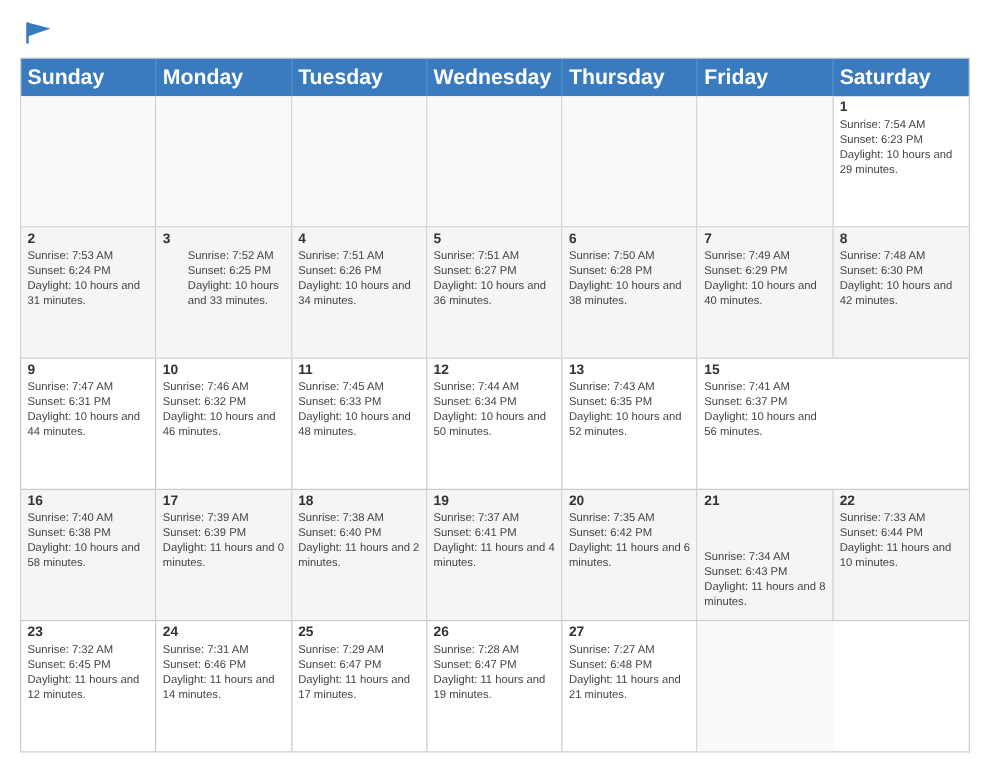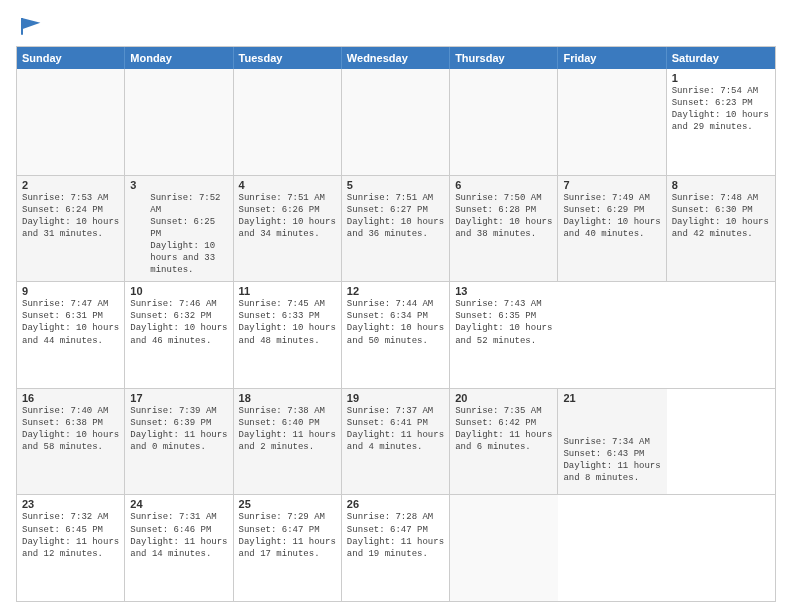--- a/index.html
+++ b/index.html
@@ -58,21 +58,21 @@
       border: 1px solid #ccc;
     }
     .cal-header-row {
       display: grid;
       grid-template-columns: repeat(7, 1fr);
       background: #3a7abf;
     }
     .cal-header-cell {
       color: #fff;
       font-weight: bold;
-      font-size: 11px;
+      font-size: 17px;
       padding: 5px 5px;
       border-right: 1px solid #5590cc;
     }
     .cal-header-cell:last-child { border-right: none; }
     .cal-body {
       flex: 1;
       display: flex;
       flex-direction: column;
     }
     .cal-row {
@@ -96,21 +96,20 @@
     .day-num {
       font-size: 11px;
       font-weight: bold;
       color: #333;
       margin-bottom: 1px;
     }
     .day-info {
       font-size: 9px;
       color: #444;
       line-height: 1.35;
-      font-family: Liberation Mono, monospace;
     }
     
     .cal-row:nth-child(even) .cal-cell:not(.empty) {
       background: #f5f5f5;
     }
     .cal-row:nth-child(even) .cal-cell.empty {
       background: #f0f0f0;
     }
   </style>
 </head>
@@ -229,20 +228,26 @@
             <div class="day-info" style="white-space: pre-line;">Sunrise: 7:44 AM
 Sunset: 6:34 PM
 Daylight: 10 hours and 50 minutes.</div>
           </div>
           <div class="cal-cell">
             <div class="day-num">13</div>
             <div class="day-info" style="white-space: pre-line;">Sunrise: 7:43 AM
 Sunset: 6:35 PM
 Daylight: 10 hours and 52 minutes.</div>
           </div>
+          <div class="cal-cell">
+            <div class="day-num">15</div>
+            <div class="day-info" style="white-space: pre-line;">Sunrise: 7:41 AM
+Sunset: 6:37 PM
+Daylight: 10 hours and 56 minutes.</div>
+          </div>
         </div>
         <div class="cal-row">
           <div class="cal-cell">
             <div class="day-num">16</div>
             <div class="day-info" style="white-space: pre-line;">Sunrise: 7:40 AM
 Sunset: 6:38 PM
 Daylight: 10 hours and 58 minutes.</div>
           </div>
           <div class="cal-cell">
             <div class="day-num">17</div>
@@ -267,20 +272,26 @@
             <div class="day-info" style="white-space: pre-line;">Sunrise: 7:35 AM
 Sunset: 6:42 PM
 Daylight: 11 hours and 6 minutes.</div>
           </div>
           <div class="cal-cell">
             <div class="day-num">21</div>
             <div class="day-info" style="white-space: pre-line; margin-top: 32px;">Sunrise: 7:34 AM
 Sunset: 6:43 PM
 Daylight: 11 hours and 8 minutes.</div>
           </div>
+          <div class="cal-cell">
+            <div class="day-num">22</div>
+            <div class="day-info" style="white-space: pre-line;">Sunrise: 7:33 AM
+Sunset: 6:44 PM
+Daylight: 11 hours and 10 minutes.</div>
+          </div>
         </div>
         <div class="cal-row">
           <div class="cal-cell">
             <div class="day-num">23</div>
             <div class="day-info" style="white-space: pre-line;">Sunrise: 7:32 AM
 Sunset: 6:45 PM
 Daylight: 11 hours and 12 minutes.</div>
           </div>
           <div class="cal-cell">
             <div class="day-num">24</div>
@@ -292,18 +303,24 @@
             <div class="day-num">25</div>
             <div class="day-info" style="white-space: pre-line;">Sunrise: 7:29 AM
 Sunset: 6:47 PM
 Daylight: 11 hours and 17 minutes.</div>
           </div>
           <div class="cal-cell">
             <div class="day-num">26</div>
             <div class="day-info" style="white-space: pre-line;">Sunrise: 7:28 AM
 Sunset: 6:47 PM
 Daylight: 11 hours and 19 minutes.</div>
+          </div>
+          <div class="cal-cell">
+            <div class="day-num">27</div>
+            <div class="day-info" style="white-space: pre-line;">Sunrise: 7:27 AM
+Sunset: 6:48 PM
+Daylight: 11 hours and 21 minutes.</div>
           </div>
           <div class="cal-cell empty"></div>
         </div>
       </div>
   </div>
 </div>
 
 </body></html>

